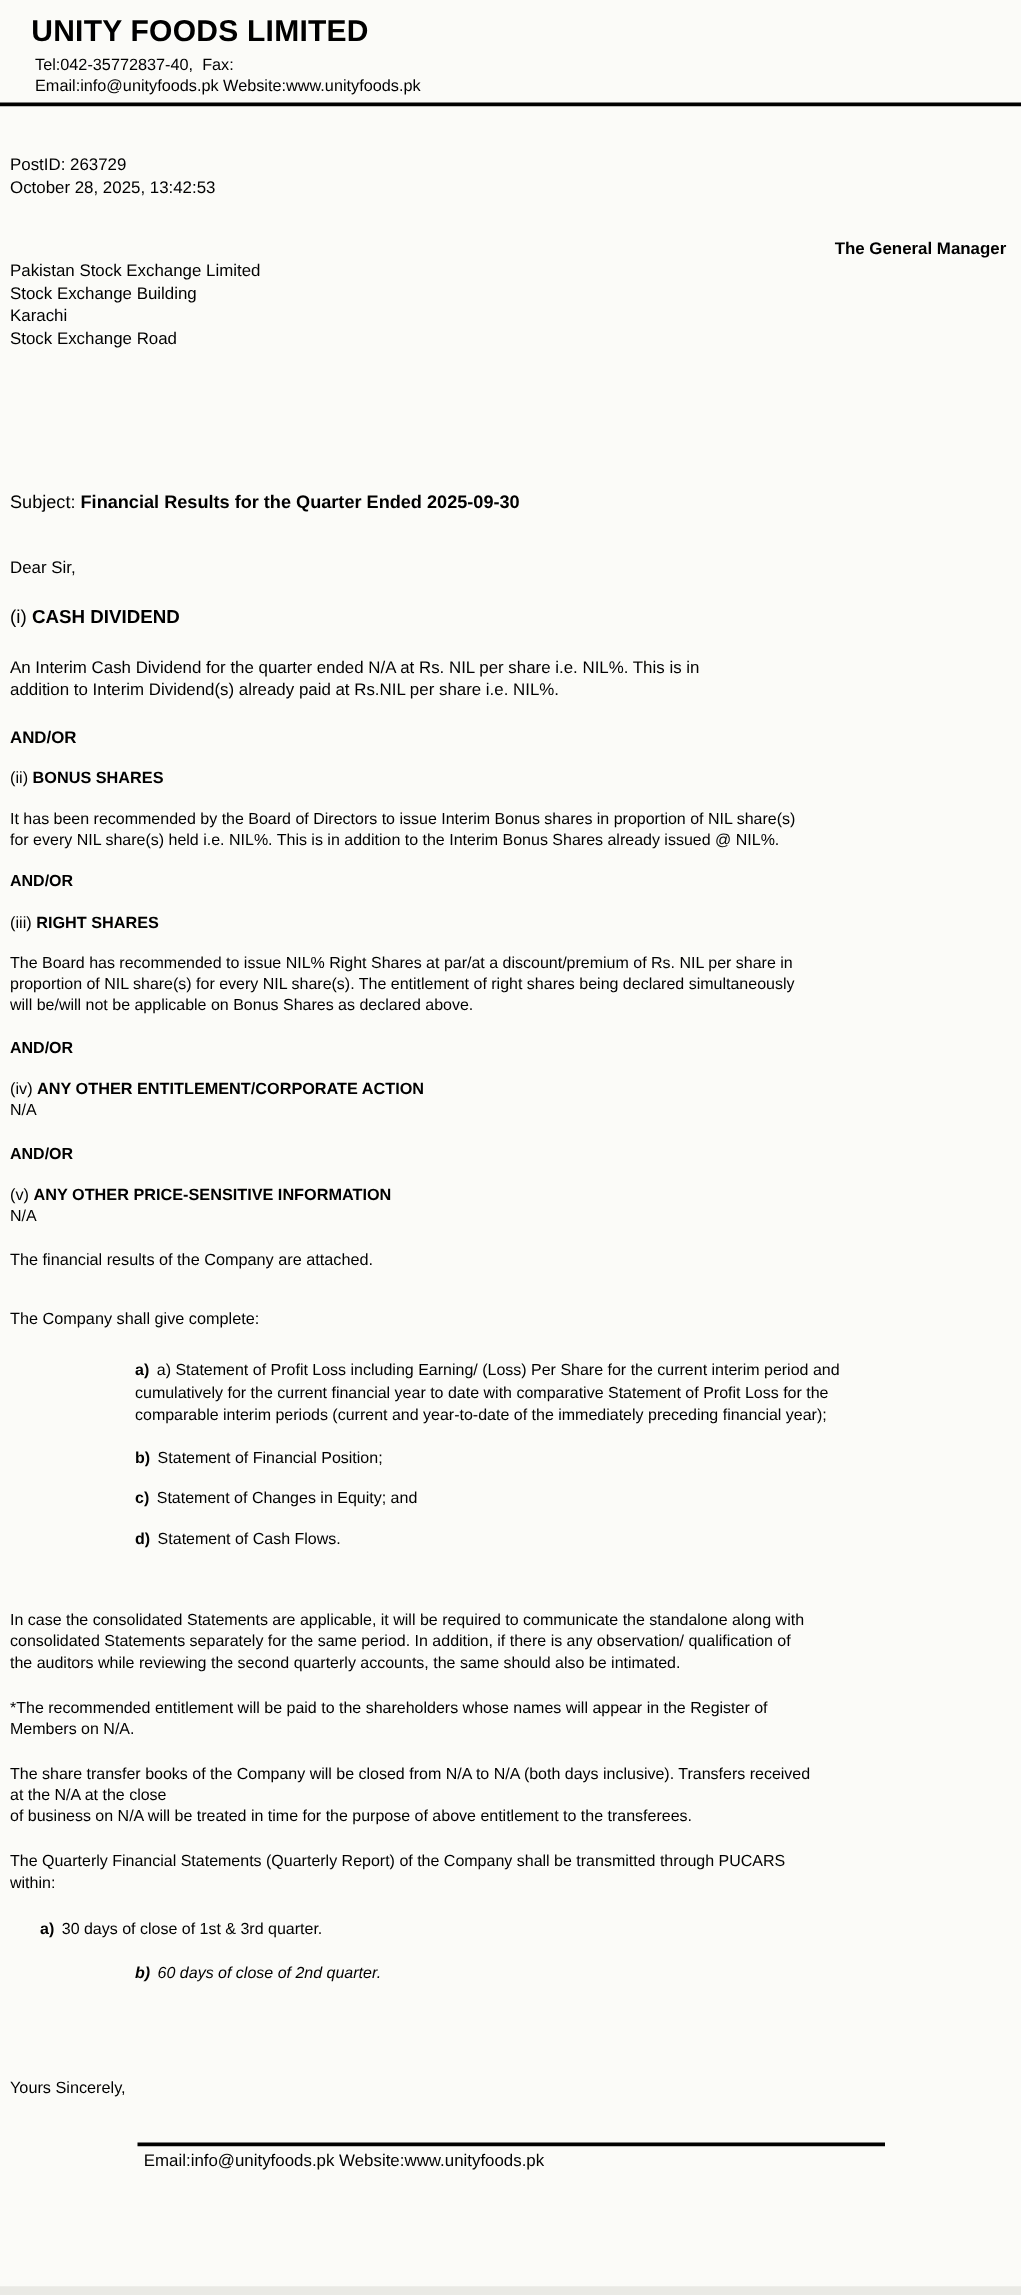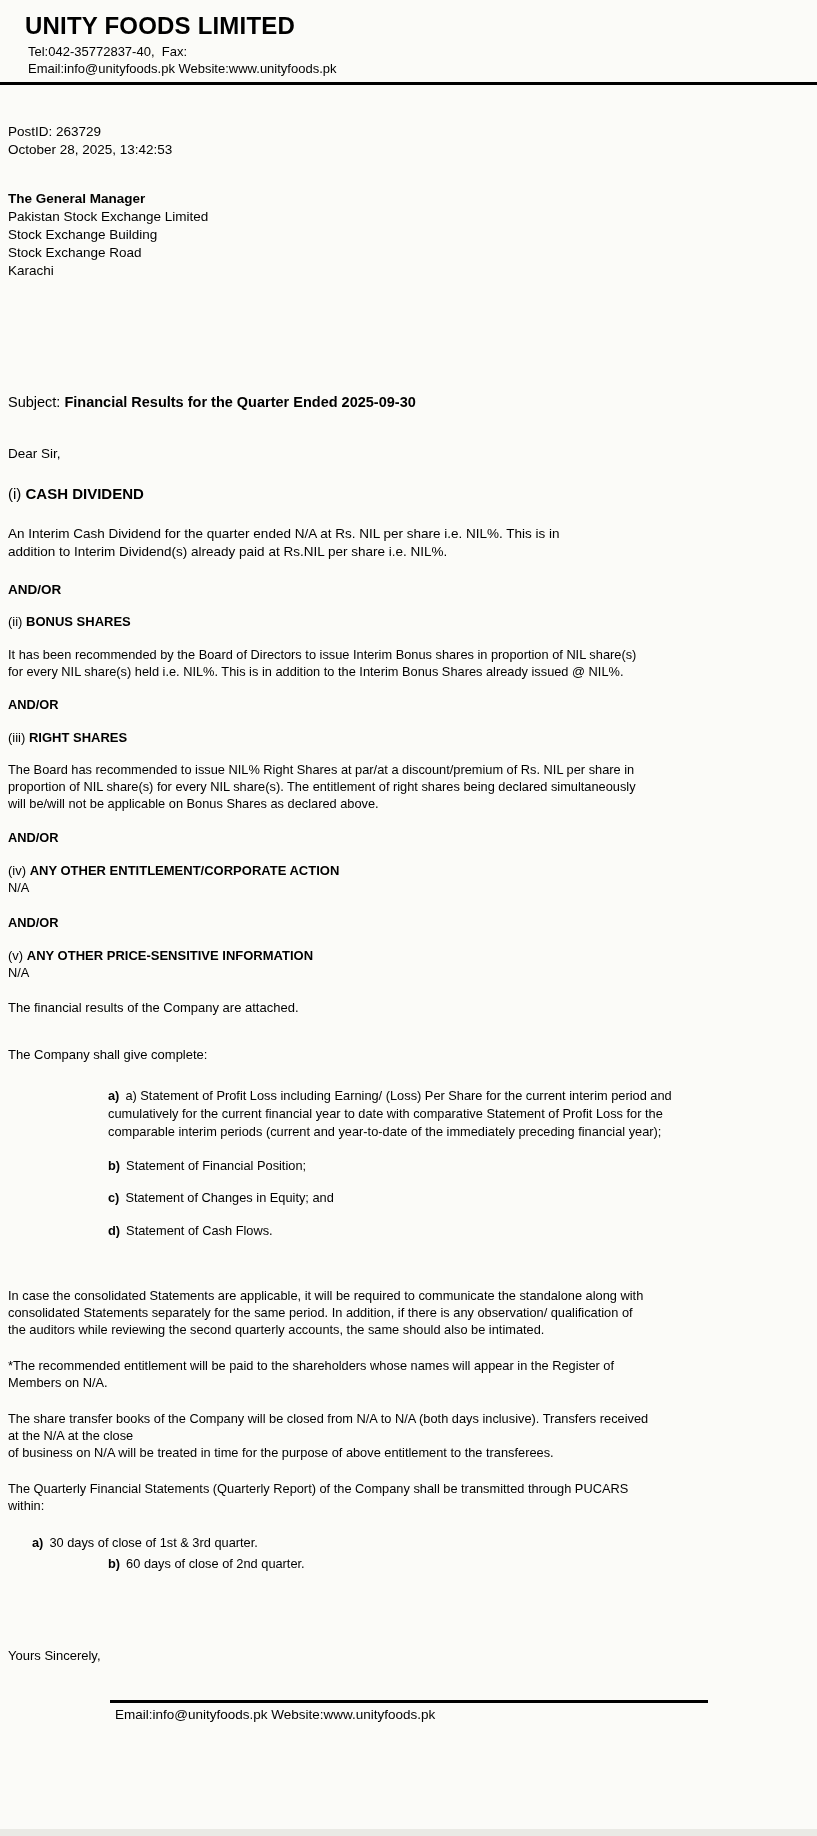--- a/index.html
+++ b/index.html
@@ -24,21 +24,21 @@
     margin-left: 28px;
     margin-top: 3px;
     font-size: 13px;
     line-height: 17px;
   }
   .addr div { white-space: pre-wrap; }
   .top-rule { margin-top: 5px; border-top: 3px solid #000; }
   .body { padding: 0 12px 0 8px; }
   .meta { margin-top: 38px; font-size: 13.5px; line-height: 18px; }
   .recipient { margin-top: 31px; font-size: 13.5px; line-height: 18px; }
-  .recipient .title { font-weight: bold; }
+  .recipient .title { font-weight: bold; text-align: right; }
   .subject { margin-top: 112px; font-size: 14.5px; line-height: 20px; white-space: pre-wrap; }
   .subject .subject-text { font-weight: bold; }
   .salutation { margin-top: 33px; font-size: 13.5px; line-height: 18px; }
   .para-lg { font-size: 13.5px; line-height: 18px; white-space: pre-wrap; }
   .intro { margin-top: 14px; }
   .sec-head { white-space: pre-wrap; }
   .sec-head .sec-title { font-weight: bold; }
   .sec1-head { margin-top: 21px; font-size: 15px; line-height: 20px; }
   .cash-para { margin-top: 21px; }
   .andor { font-weight: bold; }
@@ -64,21 +64,21 @@
   .stmt-b { margin-top: 16px; }
   .stmt-c { margin-top: 14px; }
   .stmt-d { margin-top: 15px; }
   .stmt-label { font-weight: bold; margin-right: 6px; }
   .consolidated { margin-top: 47px; }
   .register { margin-top: 19px; }
   .transfer { margin-top: 19px; }
   .pucars { margin-top: 19px; }
   .deadline { margin-left: 100px; font-size: 12.8px; line-height: 18px; white-space: pre-wrap; }
   .deadline-a { margin-top: 20px; margin-left: 24px; }
-  .deadline-b { margin-top: 3px; }
+  .deadline-b { margin-top: 17px; font-style: italic; }
   .closing { margin-top: 74px; font-size: 13px; line-height: 17px; }
   .footer-rule {
     margin-top: 36px;
     margin-left: 102px;
     width: 598px;
     border-top: 3px solid #000;
   }
   .footer-text { margin-top: 3px; margin-left: 107px; font-size: 13.5px; line-height: 18px; }
   .bottom-strip {
     position: absolute;
@@ -105,22 +105,22 @@
 
     <div class="meta">
       <div>PostID: 263729</div>
       <div>October 28, 2025, 13:42:53</div>
     </div>
 
     <div class="recipient">
       <div class="title">The General Manager</div>
       <div>Pakistan Stock Exchange Limited</div>
       <div>Stock Exchange Building</div>
+      <div>Karachi</div>
       <div>Stock Exchange Road</div>
-      <div>Karachi</div>
     </div>
 
     <div class="subject"><span>Subject: </span><span class="subject-text">Financial Results for the Quarter Ended 2025-09-30</span></div>
 
     <div class="salutation">Dear Sir,</div>
 
 
     <div class="sec-head sec1-head"><span>(i) </span><span class="sec-title">CASH DIVIDEND</span></div>
     <div class="para-lg cash-para">An Interim Cash Dividend for the quarter ended N/A at Rs. NIL per share i.e. NIL%. This is in
 addition to Interim Dividend(s) already paid at Rs.NIL per share i.e. NIL%.</div>

